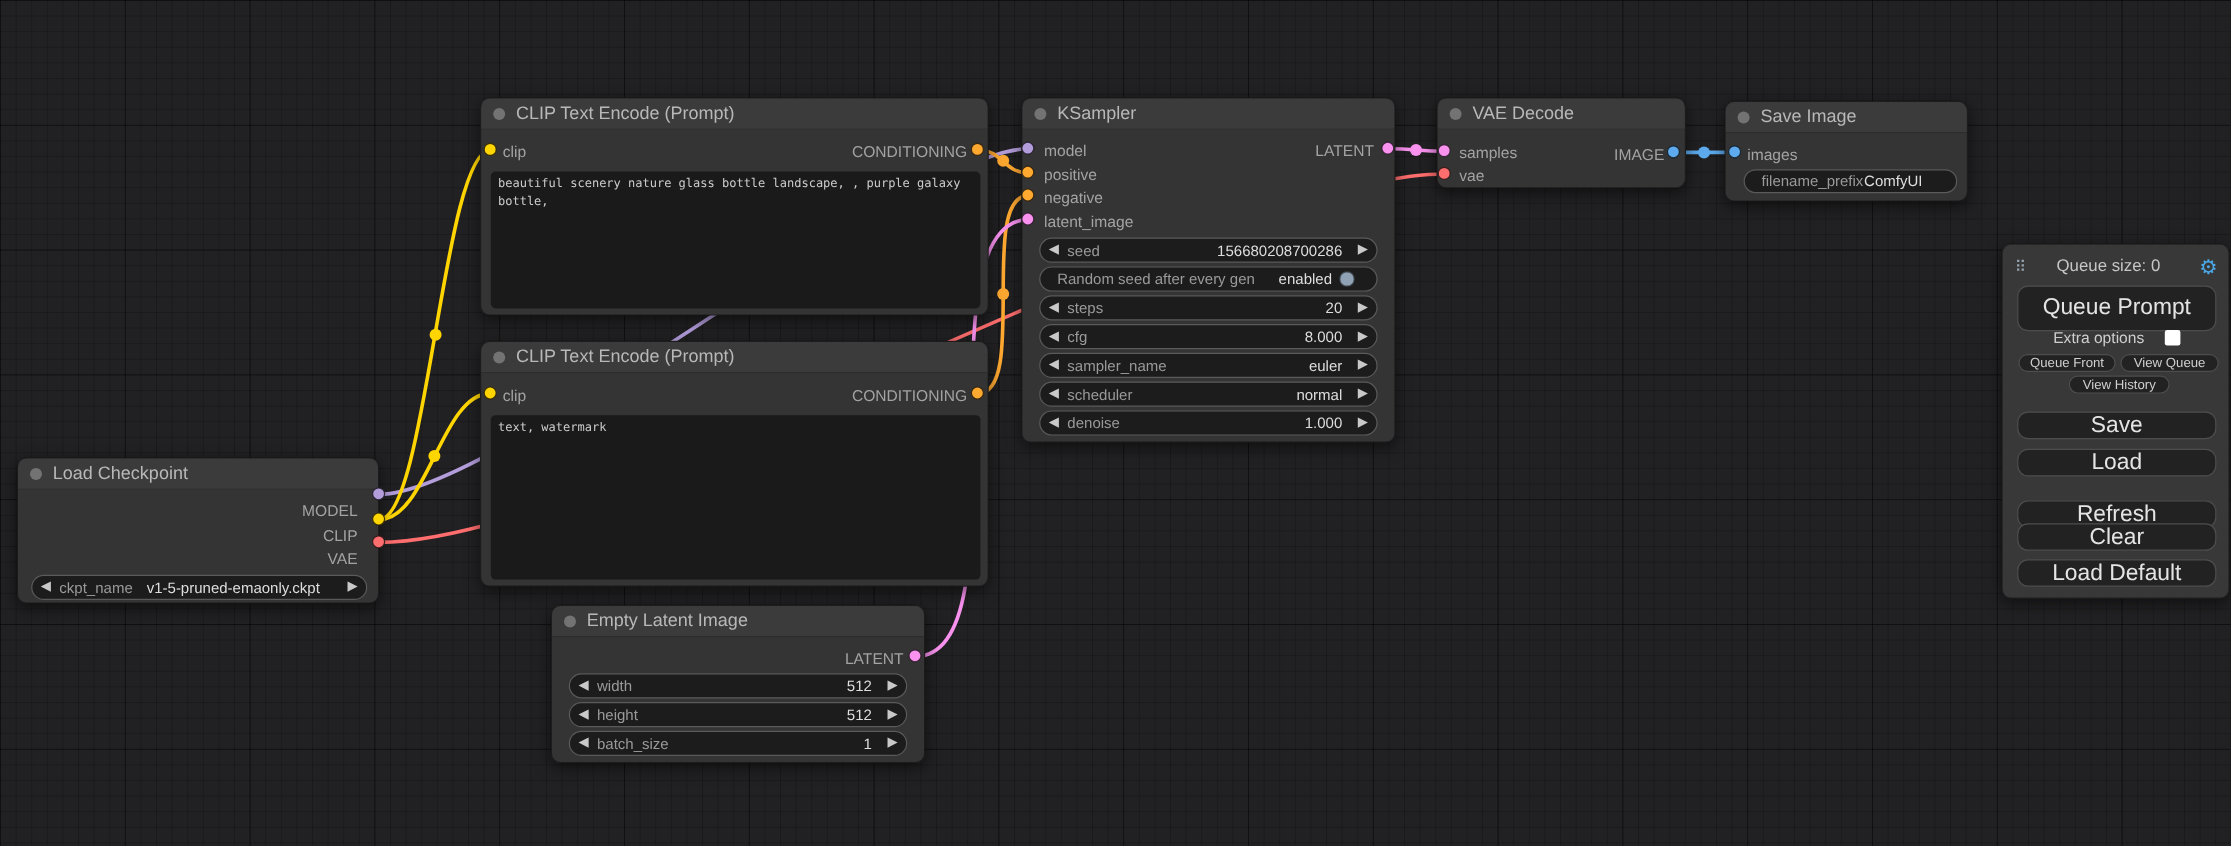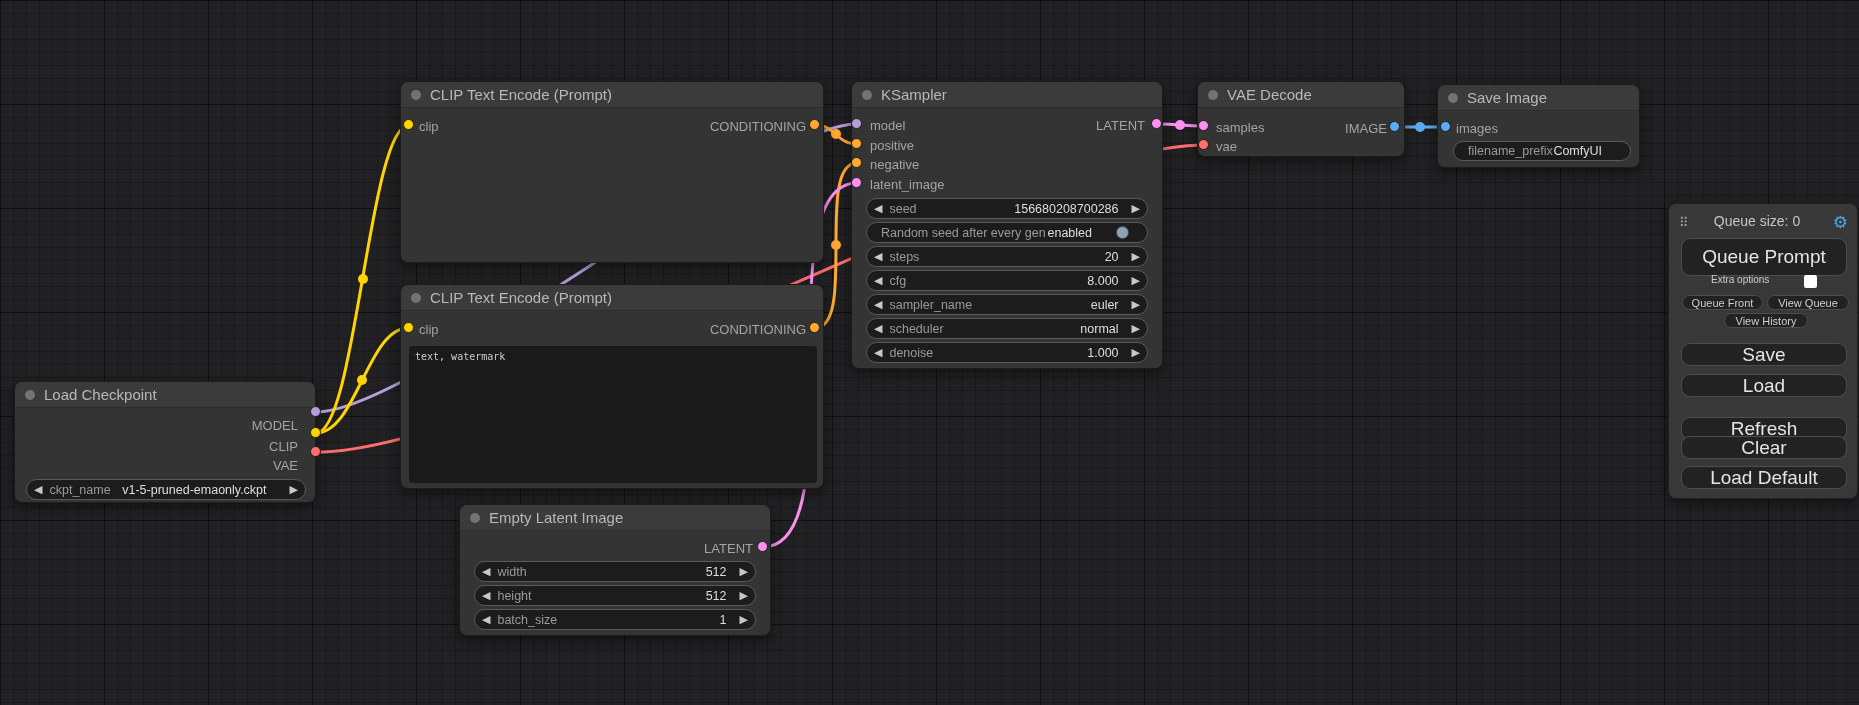--- a/index.html
+++ b/index.html
@@ -42,21 +42,21 @@
   .widget{
     position:absolute;height:21px;background:var(--widget-bg);
     border:1px solid #5a5a5a;border-radius:11px;
     display:flex;align-items:center;font-size:12.5px;color:#9a9a9a;
     overflow:hidden;white-space:nowrap;
   }
   .warr{flex:0 0 auto;font-size:11px;color:#c9c9c9;padding:0 7px;line-height:19px;cursor:pointer;}
   .wlabel{flex:1 1 auto;overflow:hidden;}
   .wvalue{flex:0 0 auto;color:#dedede;margin-right:6px;}
   .widget.no-arrows{padding:0 14px;}
-  .widget.no-arrows .wvalue{margin-right:24px;}
+  .widget.no-arrows .wvalue{margin-right:6px;}
   .toggle-dot{flex:0 0 auto;width:13px;height:13px;border-radius:50%;background:#8FA3B5;border:1px solid rgba(0,0,0,.5);margin-right:4px;}
   .prompt-box{
     position:absolute;background:#1a1a1a;border-radius:4px;
     color:#cccccc;font-family:"DejaVu Sans Mono",monospace;font-size:10px;
     line-height:1.45;padding:4px 6px;white-space:pre-wrap;word-break:normal;
   }
   
   #queue-panel{
     position:absolute;left:1668px;top:203px;width:190px;height:296px;z-index:5;
     background:#383838;border:1px solid rgba(0,0,0,.4);border-radius:8px;
@@ -65,21 +65,21 @@
   .qp-abs{position:absolute;}
   .qp-btn{
     position:absolute;background:#222;border:1px solid #4d4d4d;border-radius:9px;
     color:#e4e4e4;display:flex;align-items:center;justify-content:center;cursor:pointer;
   }
   .qp-big{left:12px;width:166px;height:23px;font-size:19px;}
   .qp-small{height:15px;font-size:11px;border-radius:8px;color:#cfcfcf;}
   #drag-handle{left:10px;top:11px;color:#93a1ad;font-size:13px;cursor:grab;}
   #queue-size{left:0;top:9px;width:176px;text-align:center;font-size:14px;color:#c6c6c6;}
   #gear{right:9px;top:8px;font-size:17px;color:#4AA8E8;cursor:pointer;}
-  #extra-options-label{left:42px;top:70px;font-size:10px;color:#cdcdcd;}
+  #extra-options-label{left:42px;top:70px;font-size:13px;color:#cdcdcd;}
   #extra-options-checkbox{left:135px;top:71px;width:13px;height:13px;background:#fff;border-radius:2px;cursor:pointer;}
 </style>
 </head>
 <body>
 
 <div id="canvas">
 
   <svg class="wires" width="1859" height="705">
     <path d="M316,412 C416,412 757,124 857,124" stroke="#B39DDB"></path>
     <path d="M316,433 C356,433 369,125 409,125" stroke="#FFD500"></path>
@@ -114,20 +114,21 @@
     </div>
   </div>
 
   <div class="node" style="left:400px;top:81px;width:424px;height:182px;">
     <div class="node-title">
       <span class="title-dot"></span>
       <span>CLIP Text Encode (Prompt)</span>
     </div>
     <span class="io-label io-left" style="top:36px;">clip</span>
     <span class="io-label io-right" style="top:36px;">CONDITIONING</span>
+    <div class="prompt-box" style="left:8px;top:61px;width:408px;height:114px;">beautiful scenery nature glass bottle landscape, , purple galaxy bottle,</div>
   </div>
 
   <div class="node" style="left:400px;top:284px;width:424px;height:205px;">
     <div class="node-title">
       <span class="title-dot"></span>
       <span>CLIP Text Encode (Prompt)</span>
     </div>
     <span class="io-label io-left" style="top:36px;">clip</span>
     <span class="io-label io-right" style="top:36px;">CONDITIONING</span>
     <div class="prompt-box" style="left:8px;top:61px;width:408px;height:137px;">text, watermark</div>

